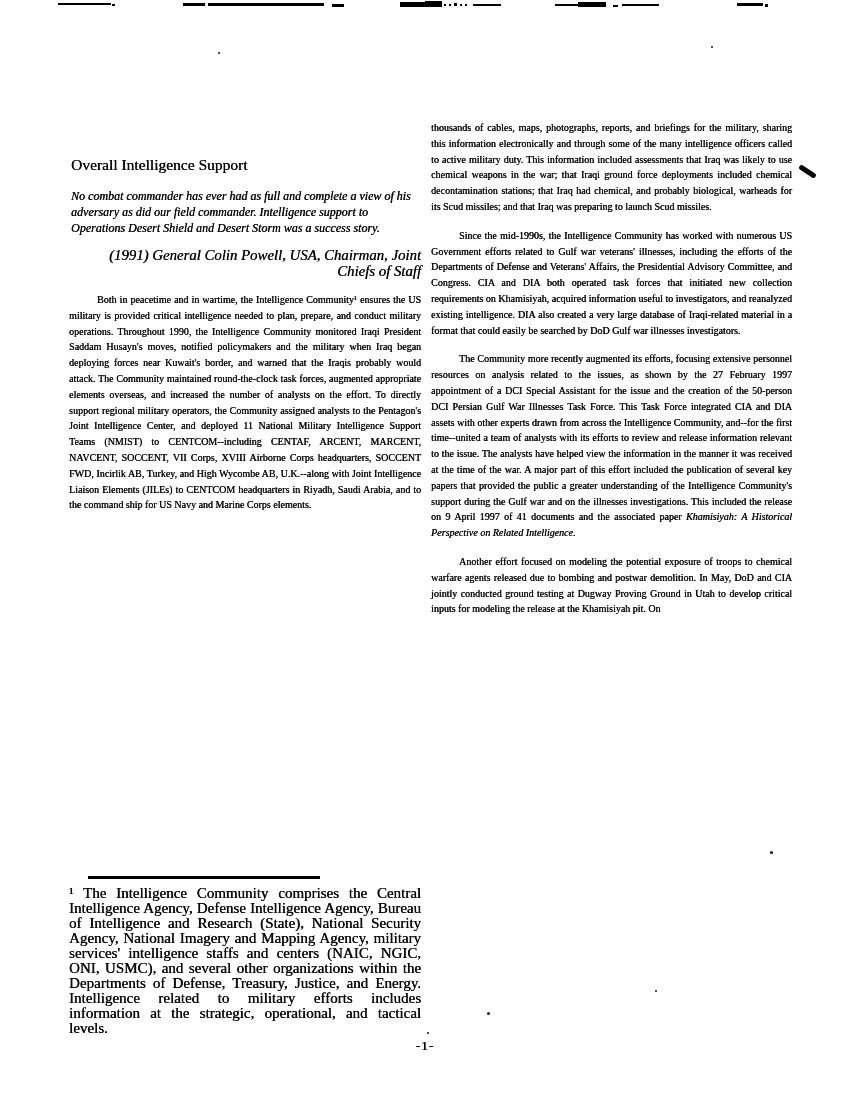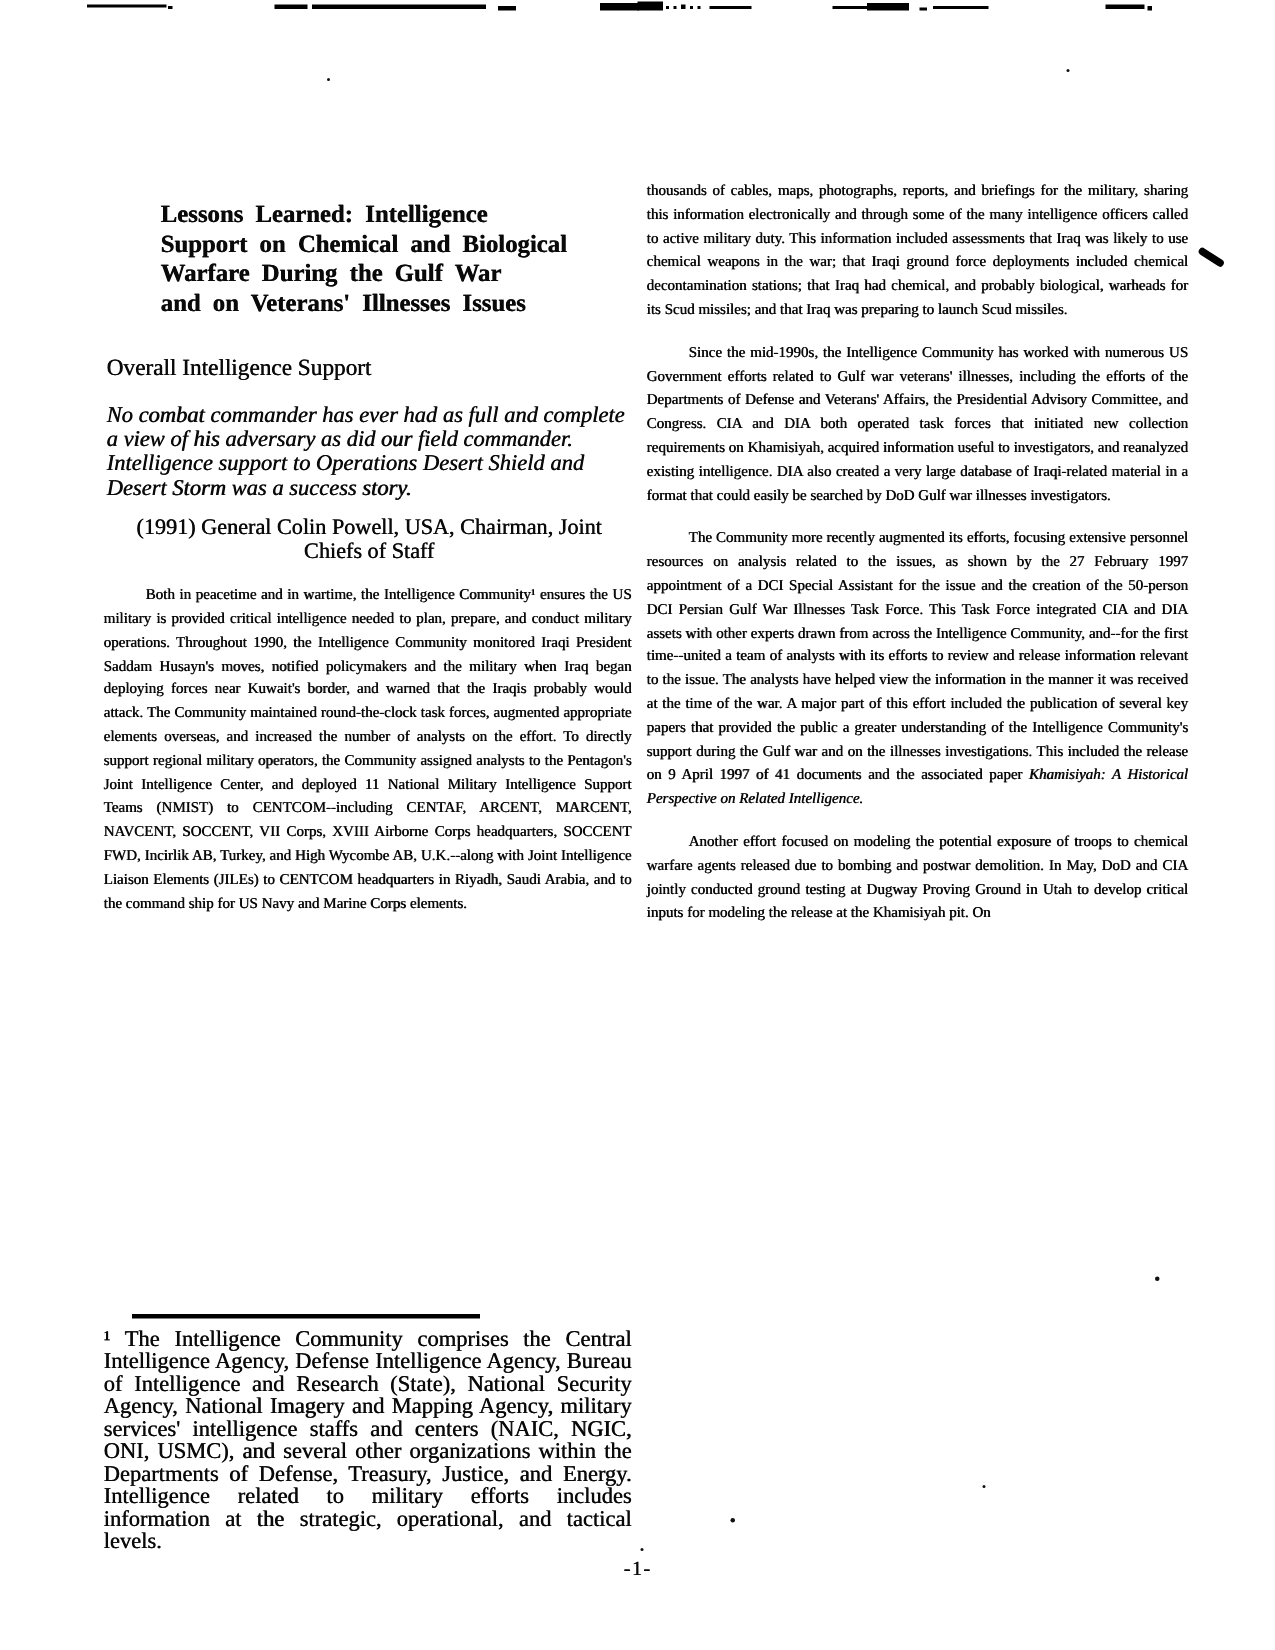--- a/index.html
+++ b/index.html
@@ -48,31 +48,32 @@
   .section-heading {
     margin: 26px 0 0 2px;
     font-size: 15.5px;
     line-height: 17px;
     font-weight: normal;
     text-align: left;
   }
 
   .pull-quote {
     margin: 15px 0 0 2px;
-    font-size: 15px;
+    font-size: 12px;
     line-height: 16.2px;
     font-style: italic;
     text-align: left;
   }
 
   .attribution {
     margin: 10px 0 0 2px;
     font-size: 14.8px;
     line-height: 16.2px;
-    text-align: center;
+    font-style: italic;
+    text-align: right;
   }
 
   .body-para {
     margin: 13px 0 0 0;
     font-size: 10px;
     line-height: 15.8px;
   }
   .body-para.first { margin-top: 0; }
   .body-para.indent { text-indent: 28px; }
   .col-right .body-para { }
@@ -132,24 +133,20 @@
   <div class="speck" style="left:218px; top:52px;  width:2px; height:2px;"></div>
   <div class="speck" style="left:711px; top:46px;  width:2px; height:2px;"></div>
   <div class="speck" style="left:770px; top:851px; width:3px; height:3px;"></div>
   <div class="speck" style="left:655px; top:990px; width:2px; height:2px;"></div>
   <div class="speck" style="left:487px; top:1012px;width:3px; height:3px;"></div>
   <div class="speck" style="left:427px; top:1032px;width:2px; height:2px;"></div>
 
   <div class="pen-tick"></div>
 
   <div class="col col-left">
-    <h1 class="doc-title">Lessons Learned:  Intelligence
-Support on Chemical and Biological
-Warfare During the Gulf War
-and on Veterans' Illnesses Issues</h1>
     <h2 class="section-heading">Overall Intelligence Support</h2>
     <p class="pull-quote">No combat commander has ever had as full and complete a view of his adversary as did our field commander.  Intelligence support to Operations Desert Shield and Desert Storm was a success story.</p>
     <p class="attribution">(1991)  General Colin Powell, USA, Chairman, Joint Chiefs of Staff</p>
     <p class="body-para indent">Both in peacetime and in wartime, the Intelligence Community¹ ensures the US military is provided critical intelligence needed to plan, prepare, and conduct military operations. Throughout 1990, the Intelligence Community monitored Iraqi President Saddam Husayn's moves, notified policymakers and the military when Iraq began deploying forces near Kuwait's border, and warned that the Iraqis probably would attack. The Community maintained round-the-clock task forces, augmented appropriate elements overseas, and increased the number of analysts on the effort. To directly support regional military operators, the Community assigned analysts to the Pentagon's Joint Intelligence Center, and deployed 11 National Military Intelligence Support Teams (NMIST) to CENTCOM--including CENTAF, ARCENT, MARCENT, NAVCENT, SOCCENT, VII Corps, XVIII Airborne Corps headquarters, SOCCENT FWD, Incirlik AB, Turkey, and High Wycombe AB, U.K.--along with Joint Intelligence Liaison Elements (JILEs) to CENTCOM headquarters in Riyadh, Saudi Arabia, and to the command ship for US Navy and Marine Corps elements.</p>
   </div>
 
   <div class="col col-right">
     <p class="body-para first">thousands of cables, maps, photographs, reports, and briefings for the military, sharing this information electronically and through some of the many intelligence officers called to active military duty. This information included assessments that Iraq was likely to use chemical weapons in the war; that Iraqi ground force deployments included chemical decontamination stations; that Iraq had chemical, and probably biological, warheads for its Scud missiles; and that Iraq was preparing to launch Scud missiles.</p>
     <p class="body-para indent">Since the mid-1990s, the Intelligence Community has worked with numerous US Government efforts related to Gulf war veterans' illnesses, including the efforts of the Departments of Defense and Veterans' Affairs, the Presidential Advisory Committee, and Congress. CIA and DIA both operated task forces that initiated new collection requirements on Khamisiyah, acquired information useful to investigators, and reanalyzed existing intelligence. DIA also created a very large database of Iraqi-related material in a format that could easily be searched by DoD Gulf war illnesses investigators.</p>
     <p class="body-para indent"><span>The Community more recently augmented its efforts, focusing extensive personnel resources on analysis related to the issues, as shown by the 27 February 1997 appointment of a DCI Special Assistant for the issue and the creation of the 50-person DCI Persian Gulf War Illnesses Task Force. This Task Force integrated CIA and DIA assets with other experts drawn from across the Intelligence Community, and--for the first time--united a team of analysts with its efforts to review and release information relevant to the issue. The analysts have helped view the information in the manner it was received at the time of the war. A major part of this effort included the publication of several key papers that provided the public a greater understanding of the Intelligence Community's support during the Gulf war and on the illnesses investigations. This included the release on 9 April 1997 of 41 documents and the associated paper </span><span class="italic">Khamisiyah: A Historical Perspective on Related Intelligence.</span></p>

